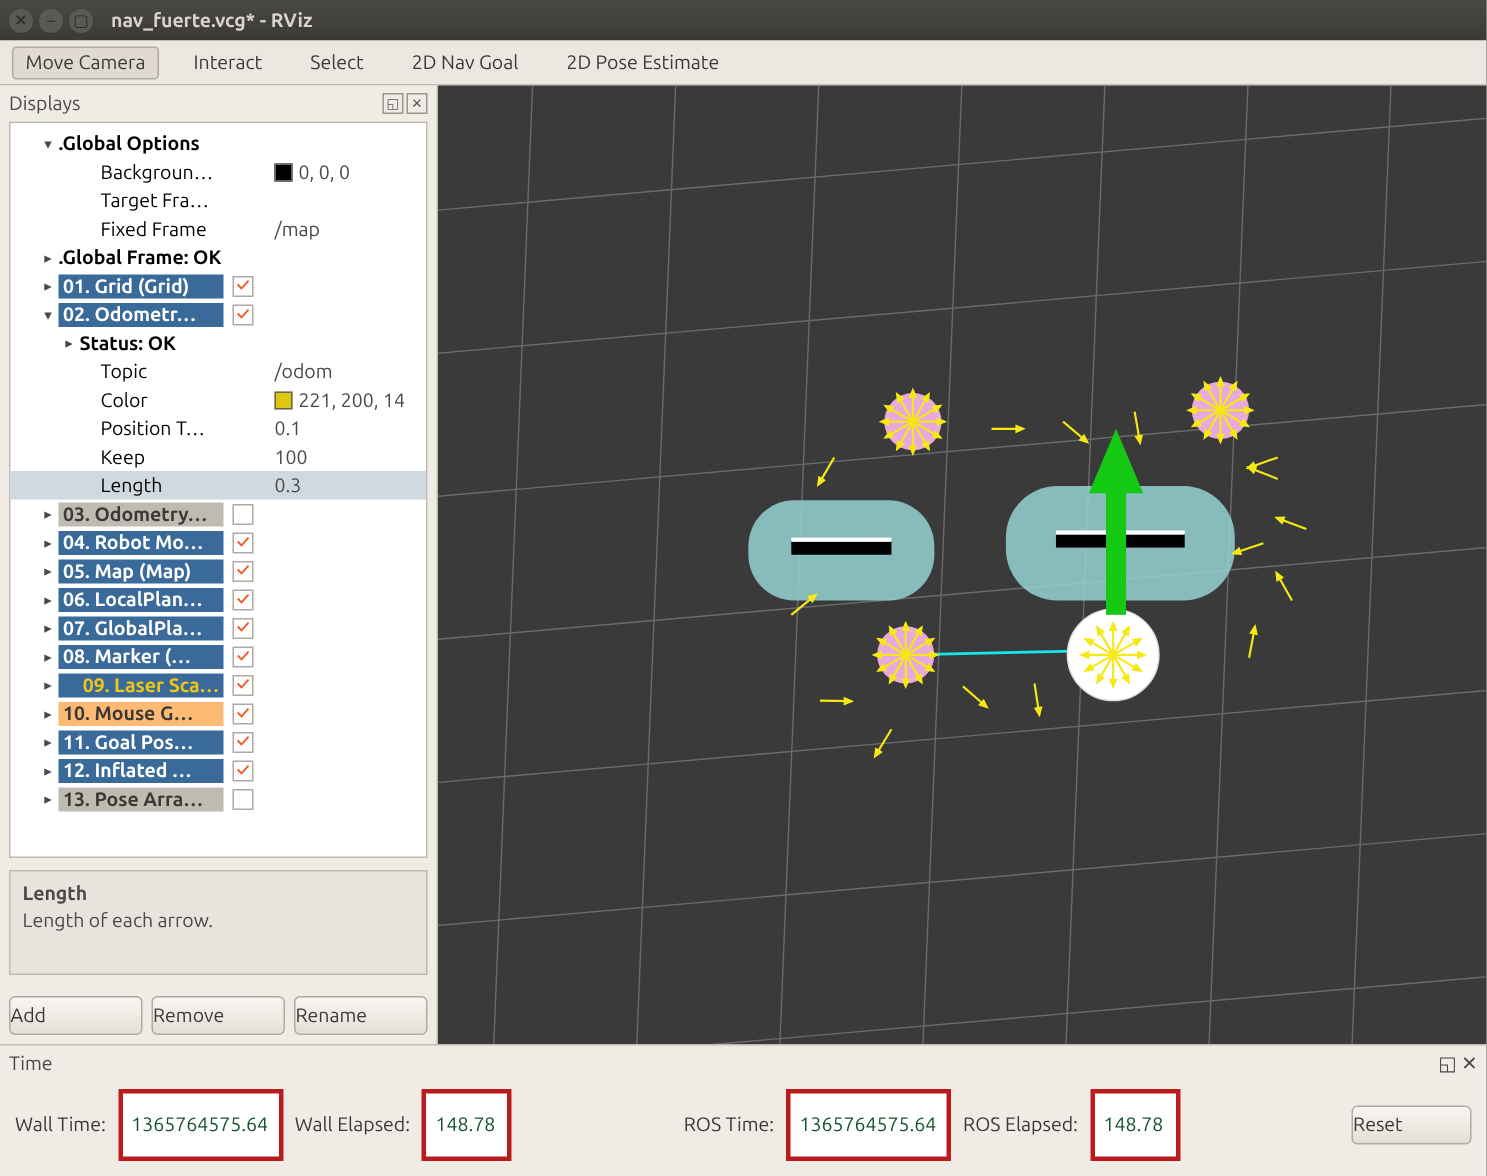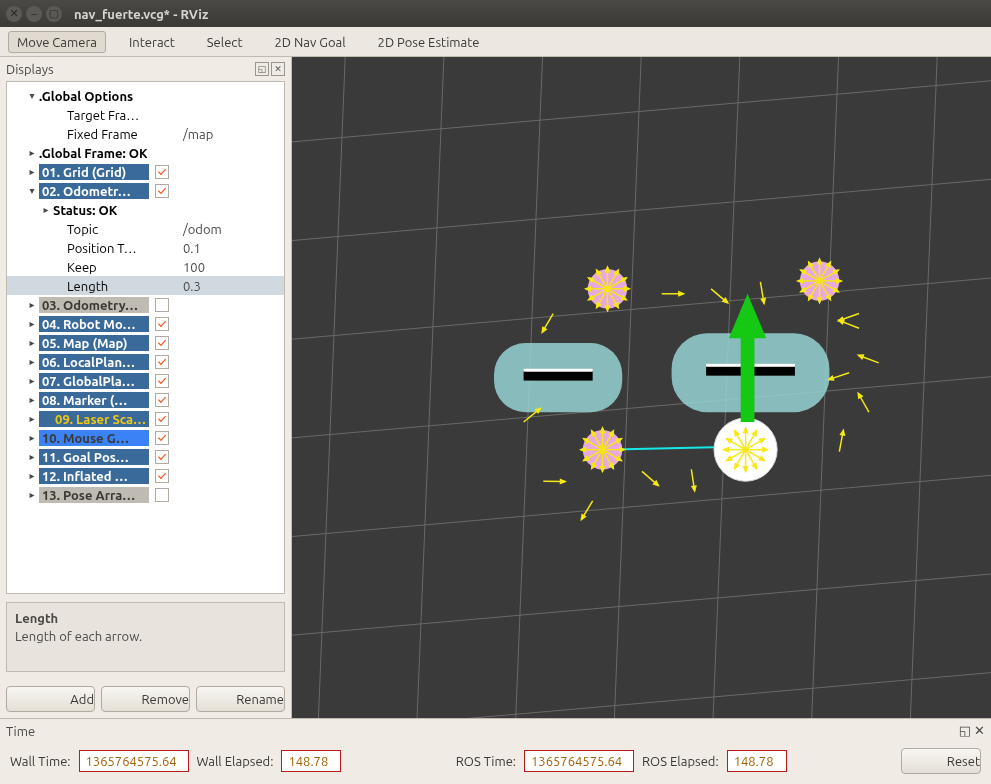--- a/index.html
+++ b/index.html
@@ -25,42 +25,42 @@
 .row .arr { width: 14px; text-align: center; color: #4a4946; font-size: 10px; }
 .row .lbl { flex-shrink: 0; width: 110px; overflow: hidden; text-overflow: ellipsis; }
 .row .val { margin-left: 6px; color: #4a4946; }
 .row .cb { width: 14px; height: 14px; border: 1px solid #b0aaa0; margin-left: 6px; display:flex; align-items:center; justify-content:center; background:#fff; }
 .row .cb.checked { background:#fff; }
 .row .cb.checked::after { content:"✓"; color:#f05a28; font-weight:bold; font-size:12px; }
 .row.bold .lbl { font-weight: bold; }
 .row.blue .lbl { color: #fff; background: #3a6a9a; padding: 1px 3px; }
 .row.grey .lbl { color: #3a3935; background: #c0bbb2; padding: 1px 3px; }
 .row.yellow .lbl { color: #f0c814; background: #3a6a9a; padding: 1px 3px; text-align: right; }
-.row.yellow2 .lbl { color: #3a3935; background: #3b82f6; padding: 1px 3px; }
+.row.yellow2 .lbl { color: #3a3935; background: #fdba74; padding: 1px 3px; }
 .row.selected { background: #d0d8e0; }
 .i1 { padding-left: 18px; }
 .i2 { padding-left: 32px; }
 .i3 { padding-left: 46px; }
 .swb { width:12px; height:12px; display:inline-block; border:1px solid #666; margin-right:4px; vertical-align:middle; }
 
 .desc-box { margin: 8px 6px; background: #e8e4dd; border: 1px solid #c0bbb2; padding: 8px; height: 70px; }
 .desc-box .t { font-weight: bold; color: #4a4946; }
 .desc-box .d { color: #4a4946; margin-top: 4px; }
 
 .btn-row { display: flex; gap: 6px; padding: 6px; }
-.pbtn { flex:1; background: linear-gradient(#f8f6f2,#e4dfd6); border:1px solid #b0aaa0; border-radius:4px; padding:5px 0; text-align:right; color:#3a3935; }
+.pbtn { flex:1; background: linear-gradient(#f8f6f2,#e4dfd6); border:1px solid #b0aaa0; border-radius:4px; padding:5px 0; text-align:left; color:#3a3935; }
 
 .viewport { flex: 1; background: #3a3a3a; position: relative; overflow: hidden; }
 .viewport svg { width: 100%; height: 100%; }
 
 .footer { background: #f0ece5; border-top:1px solid #c0bbb2; }
 .footer .thead { display:flex; align-items:flex-end; padding:4px 6px; justify-content:space-between; color:#4a4946; }
 .footer .trow { display:flex; align-items:center; padding:6px 10px 10px; gap:8px; }
 .footer .trow .l { color:#3a3935; }
-.footer .trow .fld { background:#fff; border:1px solid #b91c1c; padding:3px 6px; color:#a16207; }
+.footer .trow .fld { background:#fff; border:3px solid #b91c1c; padding:14px 6px; color:#14532d; }
 .footer .trow .fld.w1 { min-width:110px; }
 .footer .trow .fld.w2 { min-width:60px; }
 .footer .trow .sp { flex:1; }
 </style>
 </head>
 <body>
 
 <div class="titlebar">
   <div class="win-btn">✕</div>
   <div class="win-btn">–</div>
@@ -87,20 +87,25 @@
       </span>
     </div>
     <div class="tree-wrap">
       <div class="tree" id="tree">
           <div class="row bold i1">
             <span class="arr">▾</span>
             <span class="lbl">.Global Options</span>
           </div>
           <div class="row  i3">
             <span class="arr"></span>
+            <span class="lbl">Backgroun…</span>
+            <span class="val"><span class="swb" style="background:#000000"></span>0, 0, 0</span>
+          </div>
+          <div class="row  i3">
+            <span class="arr"></span>
             <span class="lbl">Target Fra…</span>
             <span class="val"><fixed frame=""></fixed></span>
           </div>
           <div class="row  i3">
             <span class="arr"></span>
             <span class="lbl">Fixed Frame</span>
             <span class="val">/map</span>
           </div>
           <div class="row bold i1">
             <span class="arr">▸</span>
@@ -117,20 +122,25 @@
             <span class="cb checked"></span>
           </div>
           <div class="row  bold i2">
             <span class="arr">▸</span>
             <span class="lbl">Status: OK</span>
           </div>
           <div class="row  i3">
             <span class="arr"></span>
             <span class="lbl">Topic</span>
             <span class="val">/odom</span>
+          </div>
+          <div class="row  i3">
+            <span class="arr"></span>
+            <span class="lbl">Color</span>
+            <span class="val"><span class="swb" style="background:#ddc80e"></span>221, 200, 14</span>
           </div>
           <div class="row  i3">
             <span class="arr"></span>
             <span class="lbl">Position T…</span>
             <span class="val">0.1</span>
           </div>
           <div class="row  i3">
             <span class="arr"></span>
             <span class="lbl">Keep</span>
             <span class="val">100</span>

